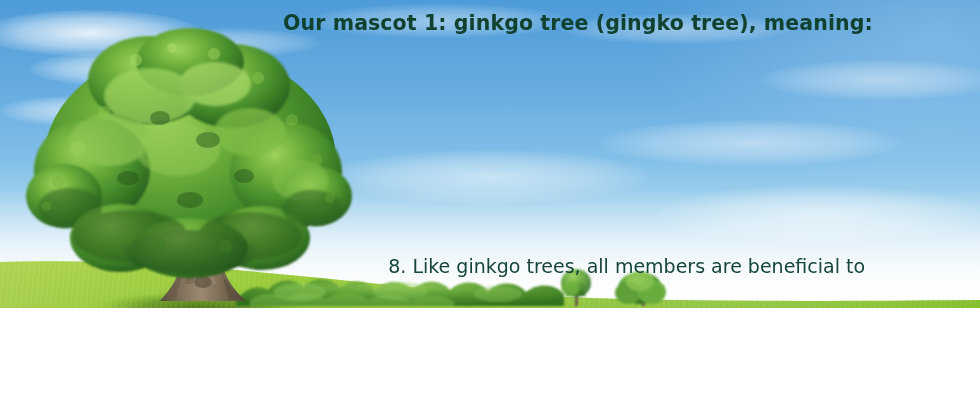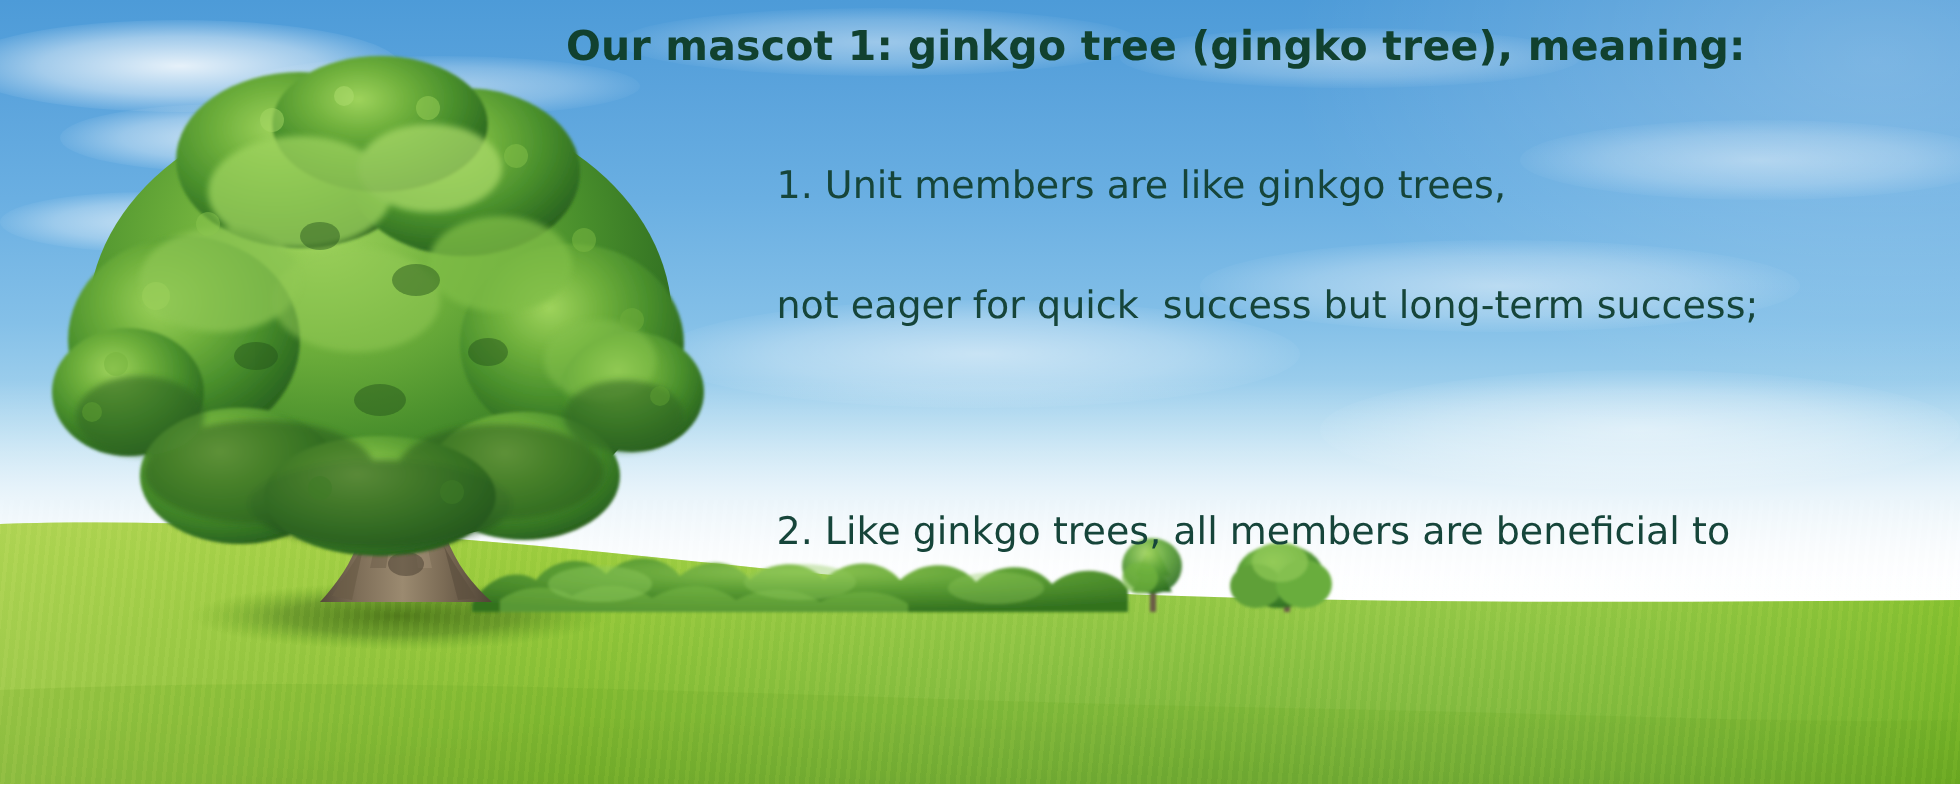--- a/index.html
+++ b/index.html
@@ -3,21 +3,21 @@
 <meta charset="utf-8">
 <style>
   html, body {
     margin: 0;
     padding: 0;
     background: #ffffff;
   }
   #banner {
     position: relative;
     width: 980px;
-    height: 392px;
+    height: 308px;
     overflow: hidden;
     font-family: "DejaVu Sans", "Liberation Sans", sans-serif;
     background: #63a8dd;
   }
 
   
   .sky {
     position: absolute;
     left: 0; top: 0;
     width: 980px; height: 310px;
@@ -310,27 +310,23 @@
         <ellipse cx="128" cy="178" rx="11" ry="7"></ellipse>
         <ellipse cx="244" cy="176" rx="10" ry="7"></ellipse>
         <ellipse cx="190" cy="200" rx="13" ry="8"></ellipse>
       </g>
     </g>
   </svg>
 
   <div class="text-layer">
     <div class="headline">Our mascot 1: ginkgo tree (gingko tree), meaning:</div>
 
-    <div class="para p1">
-      <span>1. Unit members are like ginkgo trees,</span><br>
-      <span>not eager for quick  success but long-term success;</span>
-    </div>
 
     <div class="para p2">
       <br>
     </div>
 
     <div class="para p3">
-      <span>2. Like ginkgo trees, all members are beneficial to</span><br>
+      <span>8. Like ginkgo trees, all members are beneficial to</span><br>
     </div>
   </div>
 
 </div>
 
 </body></html>

